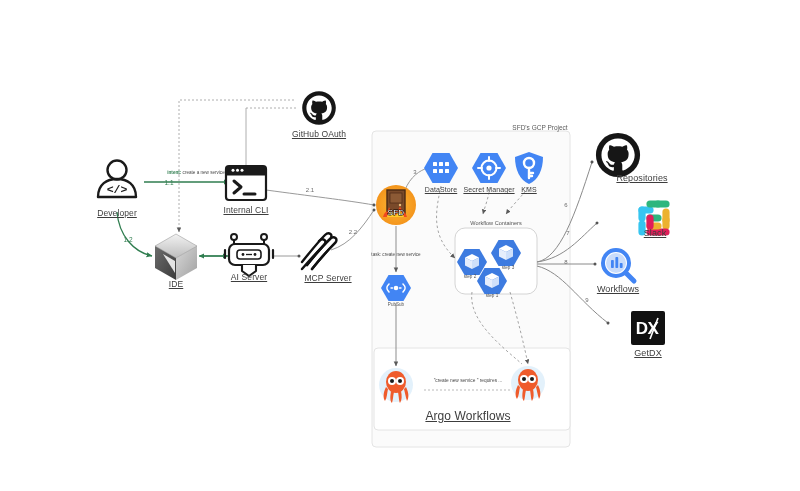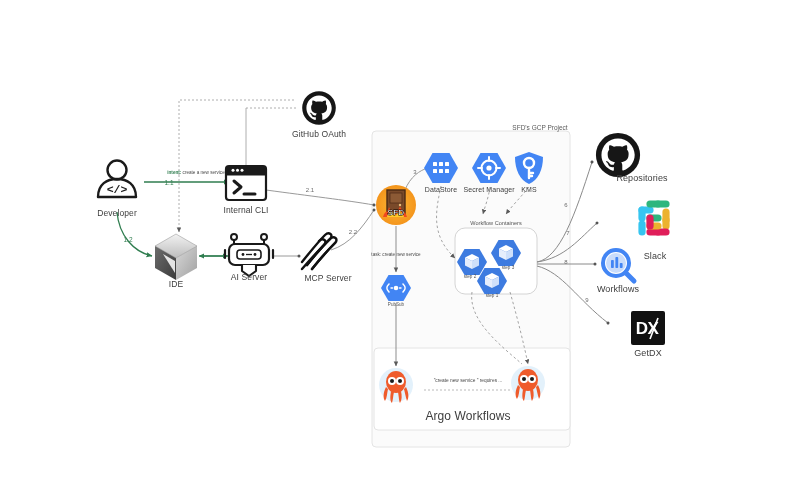--- a/index.html
+++ b/index.html
@@ -2,21 +2,21 @@
 <html><head>
 <meta charset="utf-8">
 <style>
   html,body{margin:0;padding:0;background:#ffffff;}
   body{width:800px;height:491px;overflow:hidden;
        font-family:"Liberation Sans","DejaVu Sans",sans-serif;}
   #stage{position:relative;width:800px;height:491px;background:#fff;}
   svg#canvas{position:absolute;left:0;top:0;width:800px;height:491px;}
   .nodelabel{position:absolute;text-align:center;color:#3d3d3d;
              font-size:8.5px;line-height:10px;letter-spacing:.1px;
-             white-space:nowrap;transform:translateX(-50%);}
+             white-space:nowrap;transform:translateX(-50%);text-decoration:underline;}
   .tinylabel{position:absolute;text-align:center;color:#555;
              font-size:4.6px;line-height:6px;white-space:nowrap;
              transform:translateX(-50%);}
   .edgenum{position:absolute;color:#6b6b6b;font-size:6px;
            transform:translate(-50%,-50%);white-space:nowrap;}
   .greennum{color:#2f7d4f;}
   .grouptitle{position:absolute;color:#5a5a5a;font-size:6.5px;
               white-space:nowrap;transform:translateX(-50%);}
   .intent{position:absolute;font-size:4.6px;white-space:nowrap;
           transform:translateX(-50%);color:#4a4a4a;}
@@ -312,21 +312,21 @@
 <div class="nodelabel" style="left:319px;top:129px">GitHub OAuth</div>
 <div class="nodelabel" style="left:176px;top:279px">IDE</div>
 <div class="nodelabel" style="left:249px;top:272px">AI Server</div>
 <div class="nodelabel" style="left:328px;top:273px">MCP Server</div>
 <div class="sfdbadge" style="left:396px;top:208px">SFD</div>
 <div class="nodelabel" style="left:441px;top:185px;font-size:7px">DataStore</div>
 <div class="nodelabel" style="left:489px;top:185px;font-size:7px">Secret Manager</div>
 <div class="nodelabel" style="left:529px;top:185px;font-size:7px">KMS</div>
 <div class="tinylabel" style="left:396px;top:302px">PubSub</div>
 <div class="nodelabel" style="left:642px;top:173px;font-size:9px">Repositories</div>
-<div class="nodelabel" style="left:655px;top:251px;font-size:9px">Slack</div>
+<div class="nodelabel" style="left:655px;top:228px;font-size:9px">Slack</div>
 <div class="nodelabel" style="left:618px;top:284px;font-size:9px">Workflows</div>
 <div class="nodelabel" style="left:648px;top:348px;font-size:9px">GetDX</div>
 
 
 <div class="grouptitle" style="left:540px;top:124px">SFD's GCP Project</div>
 <div class="nodelabel" style="left:468px;top:411px;font-size:12px">Argo Workflows</div>
 <div class="tinylabel" style="left:496px;top:220px;font-size:5.6px">Workflow Containers</div>
 
 
 <div class="tinylabel" style="left:470px;top:274px">step 2</div>

